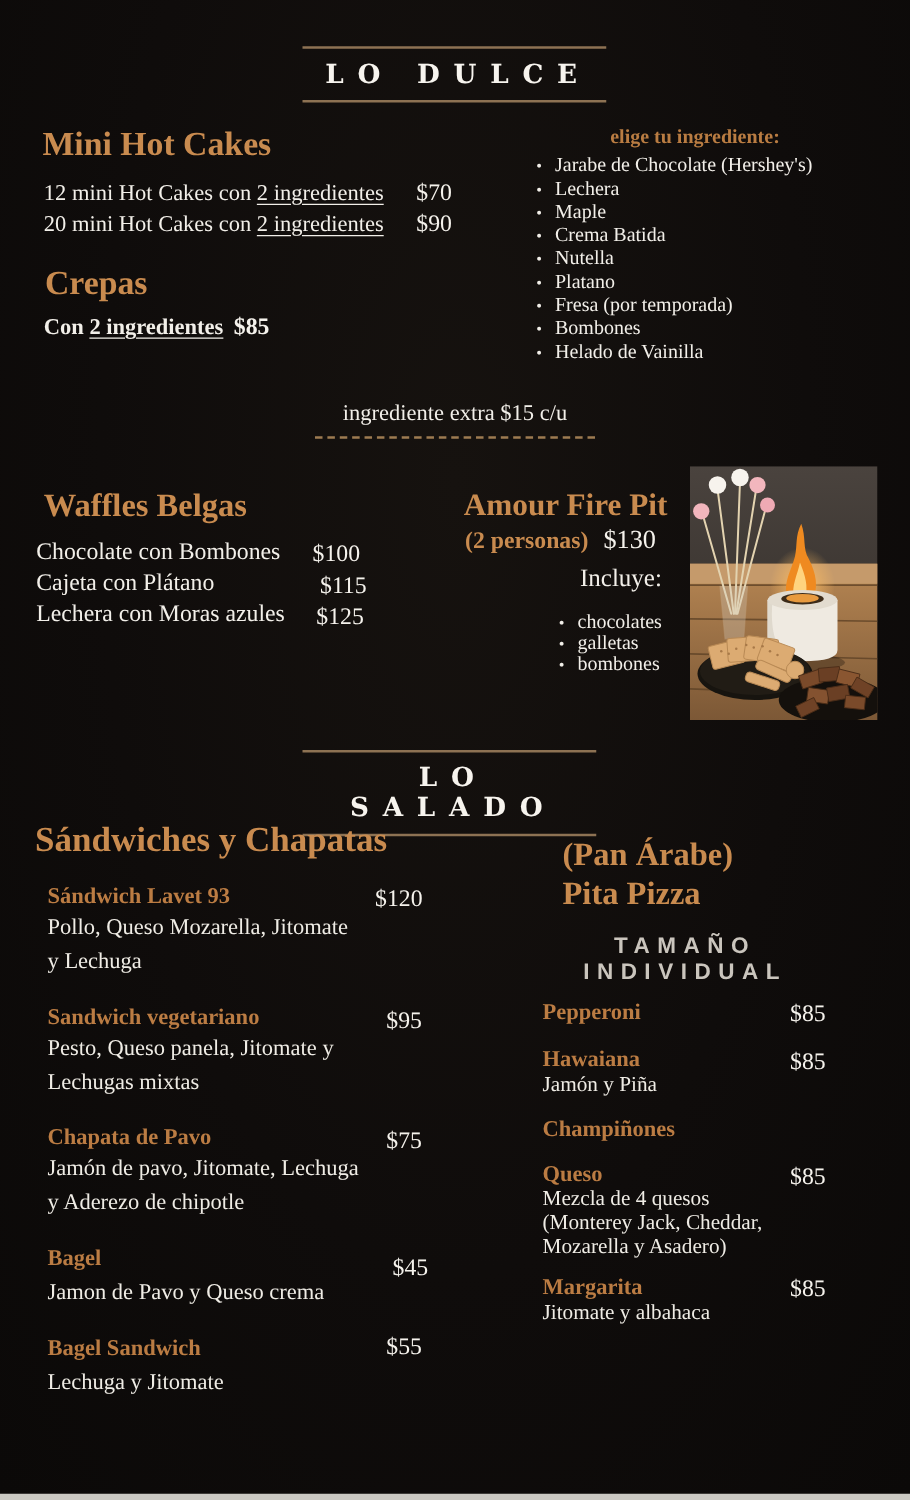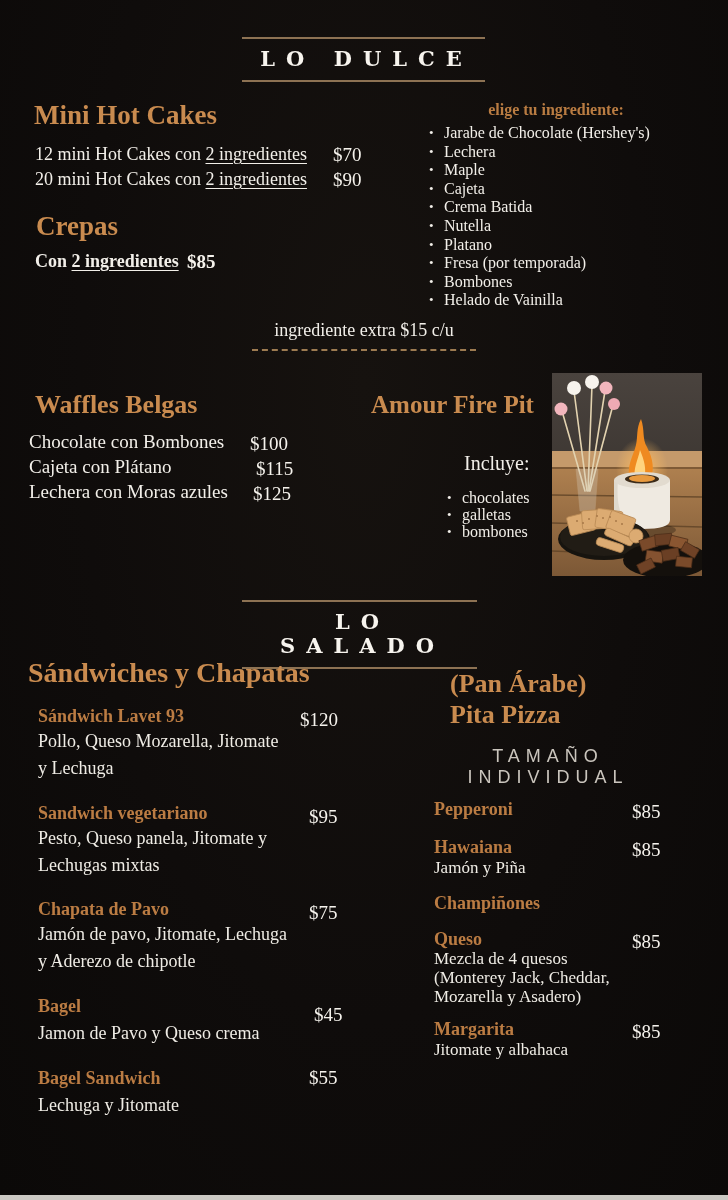--- a/index.html
+++ b/index.html
@@ -61,21 +61,20 @@
   <div class="menu-line" style="left:35px;top:251px;font-weight:700;">
     <span>Con </span><span class="u">2 ingredientes</span>
     <span class="price" style="left:152px;top:0;">$85</span>
   </div>
 
   <div class="abs h-orange" style="left:436px;top:101px;width:240px;text-align:center;font-size:16px;color:#b97c42;">elige tu ingrediente:</div>
   <ul class="dot-list ing-list abs" style="left:429px;top:124px;">
     <li>Jarabe de Chocolate (Hershey's)</li>
     <li>Lechera</li>
     <li>Maple</li>
-    <li>Cajeta</li>
     <li>Crema Batida</li>
     <li>Nutella</li>
     <li>Platano</li>
     <li>Fresa (por temporada)</li>
     <li>Bombones</li>
     <li>Helado de Vainilla</li>
   </ul>
 
   <div class="abs" style="left:244px;top:320px;width:240px;text-align:center;font-size:18px;">ingrediente extra $15 c/u</div>
   <hr class="dash-rule abs" style="left:252px;top:349px;width:224px;">
@@ -88,20 +87,24 @@
   <div class="menu-line" style="left:29px;top:456px;font-size:19px;">
     <span>Cajeta con Plátano</span>
     <span class="price" style="left:227px;top:2px;">$115</span>
   </div>
   <div class="menu-line" style="left:29px;top:481px;font-size:19px;">
     <span>Lechera con Moras azules</span>
     <span class="price" style="left:224px;top:2px;">$125</span>
   </div>
 
   <div class="abs h-orange" style="left:371px;top:391px;font-size:25px;">Amour Fire Pit</div>
+  <div class="abs" style="left:372px;top:419px;">
+    <span class="h-orange" style="font-size:19px;">(2 personas)</span>
+    <span style="font-size:21px;color:#f5f2ec;margin-left:8px;">$130</span>
+  </div>
   <div class="abs" style="left:464px;top:452px;font-size:20px;">Incluye:</div>
   <ul class="dot-list amour-list abs" style="left:447px;top:489px;">
     <li>chocolates</li>
     <li>galletas</li>
     <li>bombones</li>
   </ul>
 
   <div class="photo-frame">
     <svg width="150" height="203" viewBox="0 0 150 203" xmlns="http://www.w3.org/2000/svg">
       <defs>
@@ -228,21 +231,21 @@
   <div class="abs item-name" style="left:38px;top:1068px;">Bagel Sandwich</div>
   <div class="price" style="left:309px;top:1067px;">$55</div>
   <div class="desc" style="left:38px;top:1092px;">
     <div>Lechuga y Jitomate</div>
   </div>
 
   <div class="abs h-orange" style="left:450px;top:668px;font-size:26px;line-height:31px;">
     <div>(Pan Árabe)</div>
     <div>Pita Pizza</div>
   </div>
-  <div class="abs" style="left:416px;top:746px;width:264px;text-align:center;font-family:'Liberation Sans',sans-serif;font-size:18px;letter-spacing:6px;color:#cac5bd;">TAMAÑO INDIVIDUAL</div>
+  <div class="abs" style="left:416px;top:746px;width:264px;text-align:center;font-family:'Liberation Sans',sans-serif;font-size:18px;letter-spacing:6px;color:#cac5bd;font-weight:bold;">TAMAÑO INDIVIDUAL</div>
 
   <div class="abs item-name" style="left:434px;top:799px;">Pepperoni</div>
   <div class="price" style="left:632px;top:801px;">$85</div>
 
   <div class="abs item-name" style="left:434px;top:837px;">Hawaiana</div>
   <div class="price" style="left:632px;top:839px;">$85</div>
   <div class="desc-tight" style="left:434px;top:858px;">Jamón y Piña</div>
 
   <div class="abs item-name" style="left:434px;top:893px;">Champiñones</div>
 

